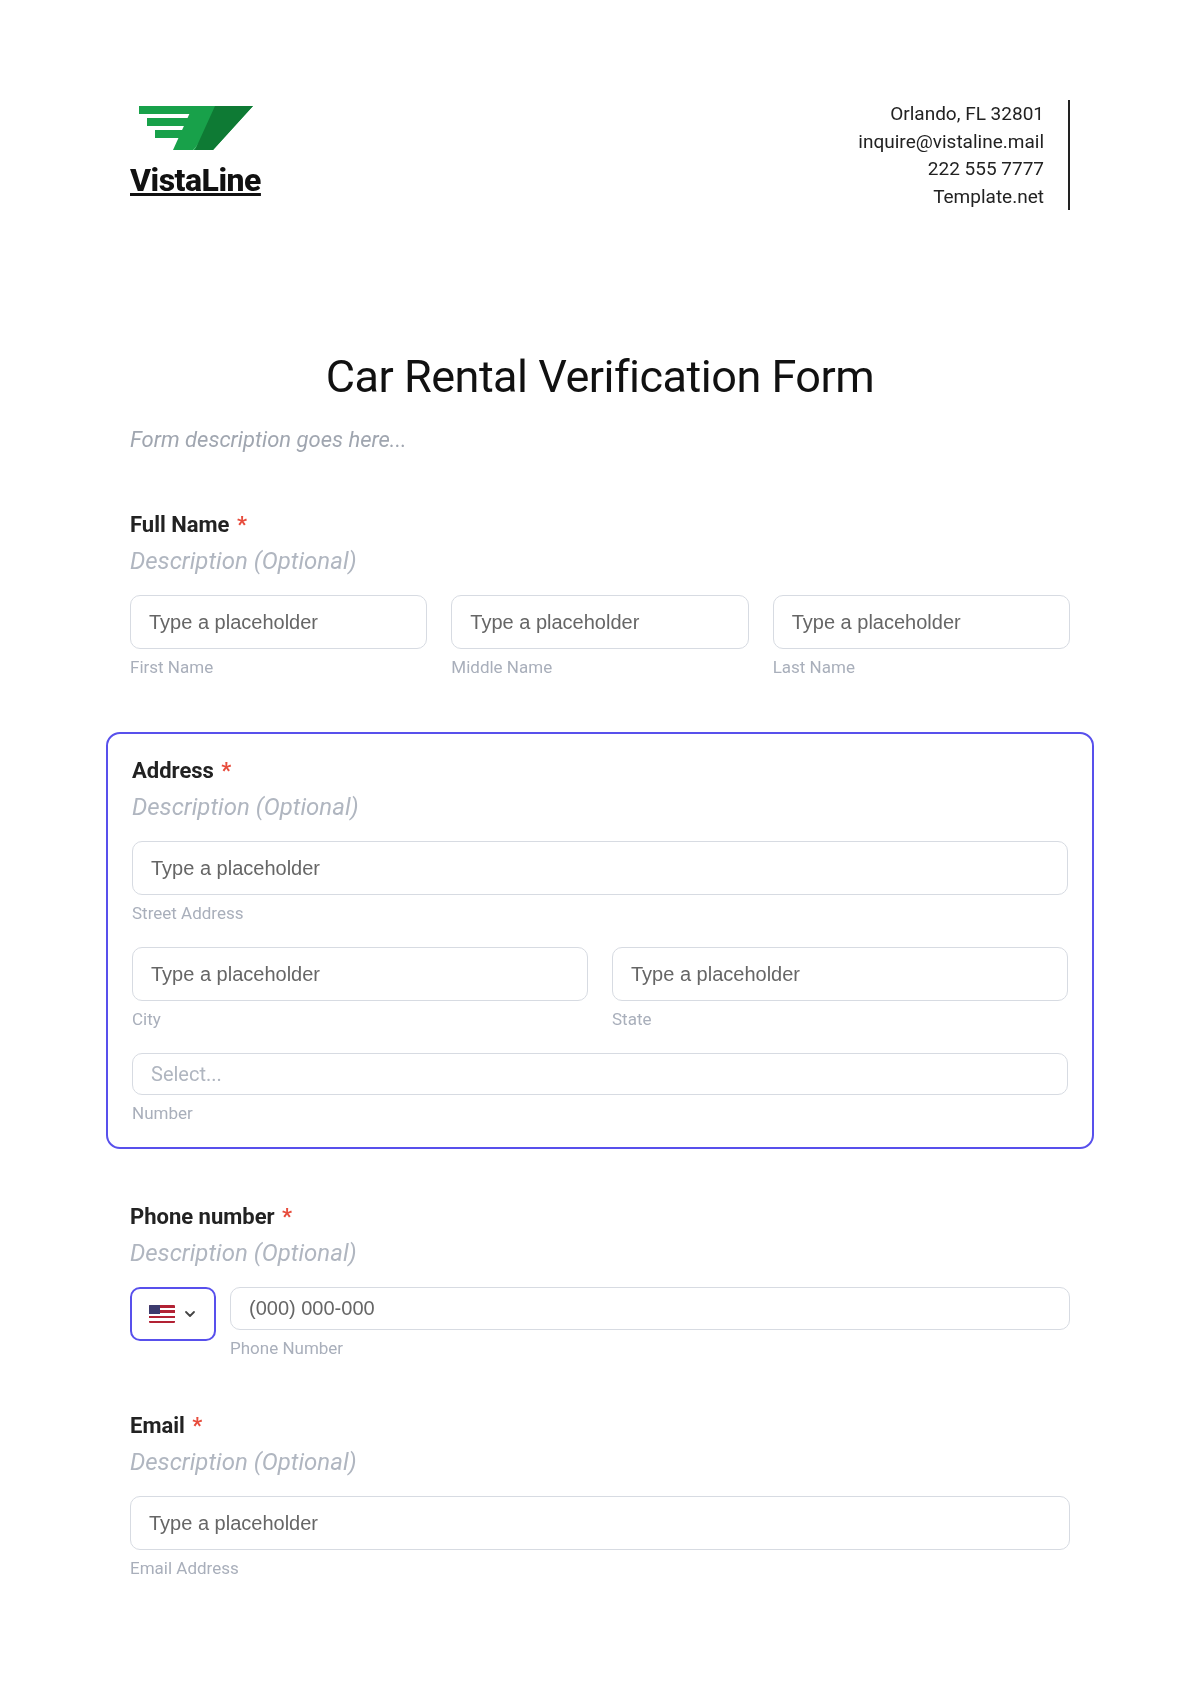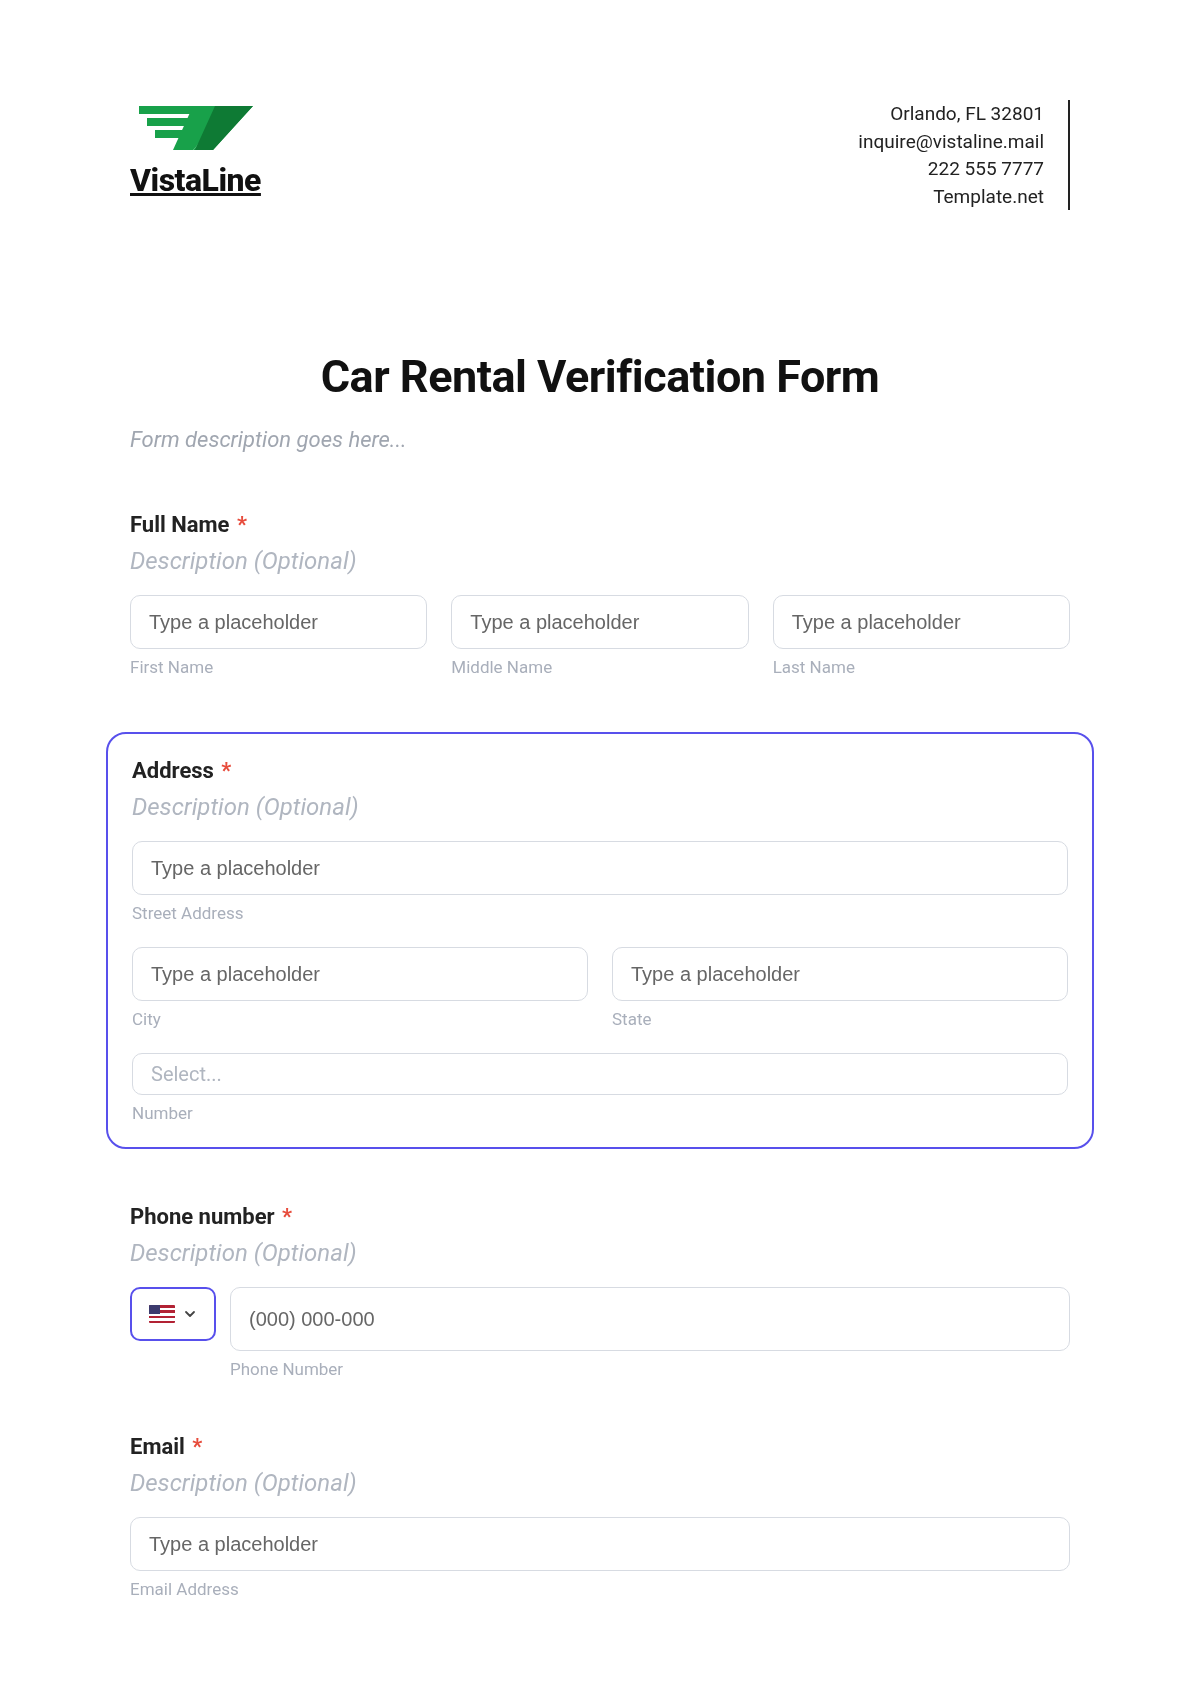--- a/index.html
+++ b/index.html
@@ -43,21 +43,21 @@
     text-align: right;
     font-size: 19px;
     color: #222;
     line-height: 1.45;
     border-right: 2px solid #222;
     padding-right: 24px;
   }
   .form-title {
     text-align: center;
     font-size: 45px;
-    font-weight: 700;
+    font-weight: 400;
     color: #111;
     margin-bottom: 24px;
     letter-spacing: -0.5px;
   }
   .form-description {
     font-size: 22px;
     font-style: italic;
     color: #a0a6b0;
     margin-bottom: 60px;
   }
@@ -95,21 +95,21 @@
     outline: none;
   }
   .input::placeholder { color: #666; }
   .sublabel {
     font-size: 17px;
     color: #a9afbb;
     margin-top: 8px;
   }
   .section-active {
     border: 2px solid #5850ec;
-    border-radius: 20px;
+    border-radius: 14px;
     padding: 24px;
     margin-left: -24px;
     margin-right: -24px;
     margin-bottom: 55px;
   }
   .select {
     width: 100%;
     height: 42px;
     border: 1px solid #d7dbe2;
     border-radius: 10px;
@@ -147,21 +147,21 @@
   .flag .stripe { position: absolute; left: 0; right: 0; height: 2.6px; background: #b22234; }
   .flag .s1 { top: 0; } .flag .s2 { top: 5.2px; } .flag .s3 { top: 10.4px; } .flag .s4 { top: 15.6px; }
   .flag .canton { position: absolute; top: 0; left: 0; width: 11px; height: 9px; background: #3c3b6e; }
   .chev {
     width: 14px; height: 14px;
     display: flex; align-items: center; justify-content: center;
   }
   .phone-col { flex: 1; display: flex; flex-direction: column; }
   .phone-input {
     width: 100%;
-    height: 64px;
+    height: 43px;
     border: 1px solid #d7dbe2;
     border-radius: 10px;
     padding: 0 18px;
     font-size: 20px;
     color: #333;
     background: #fff;
     outline: none;
   }
   .phone-input::placeholder { color: #666; }
   .address-group .row { margin-bottom: 6px; }

